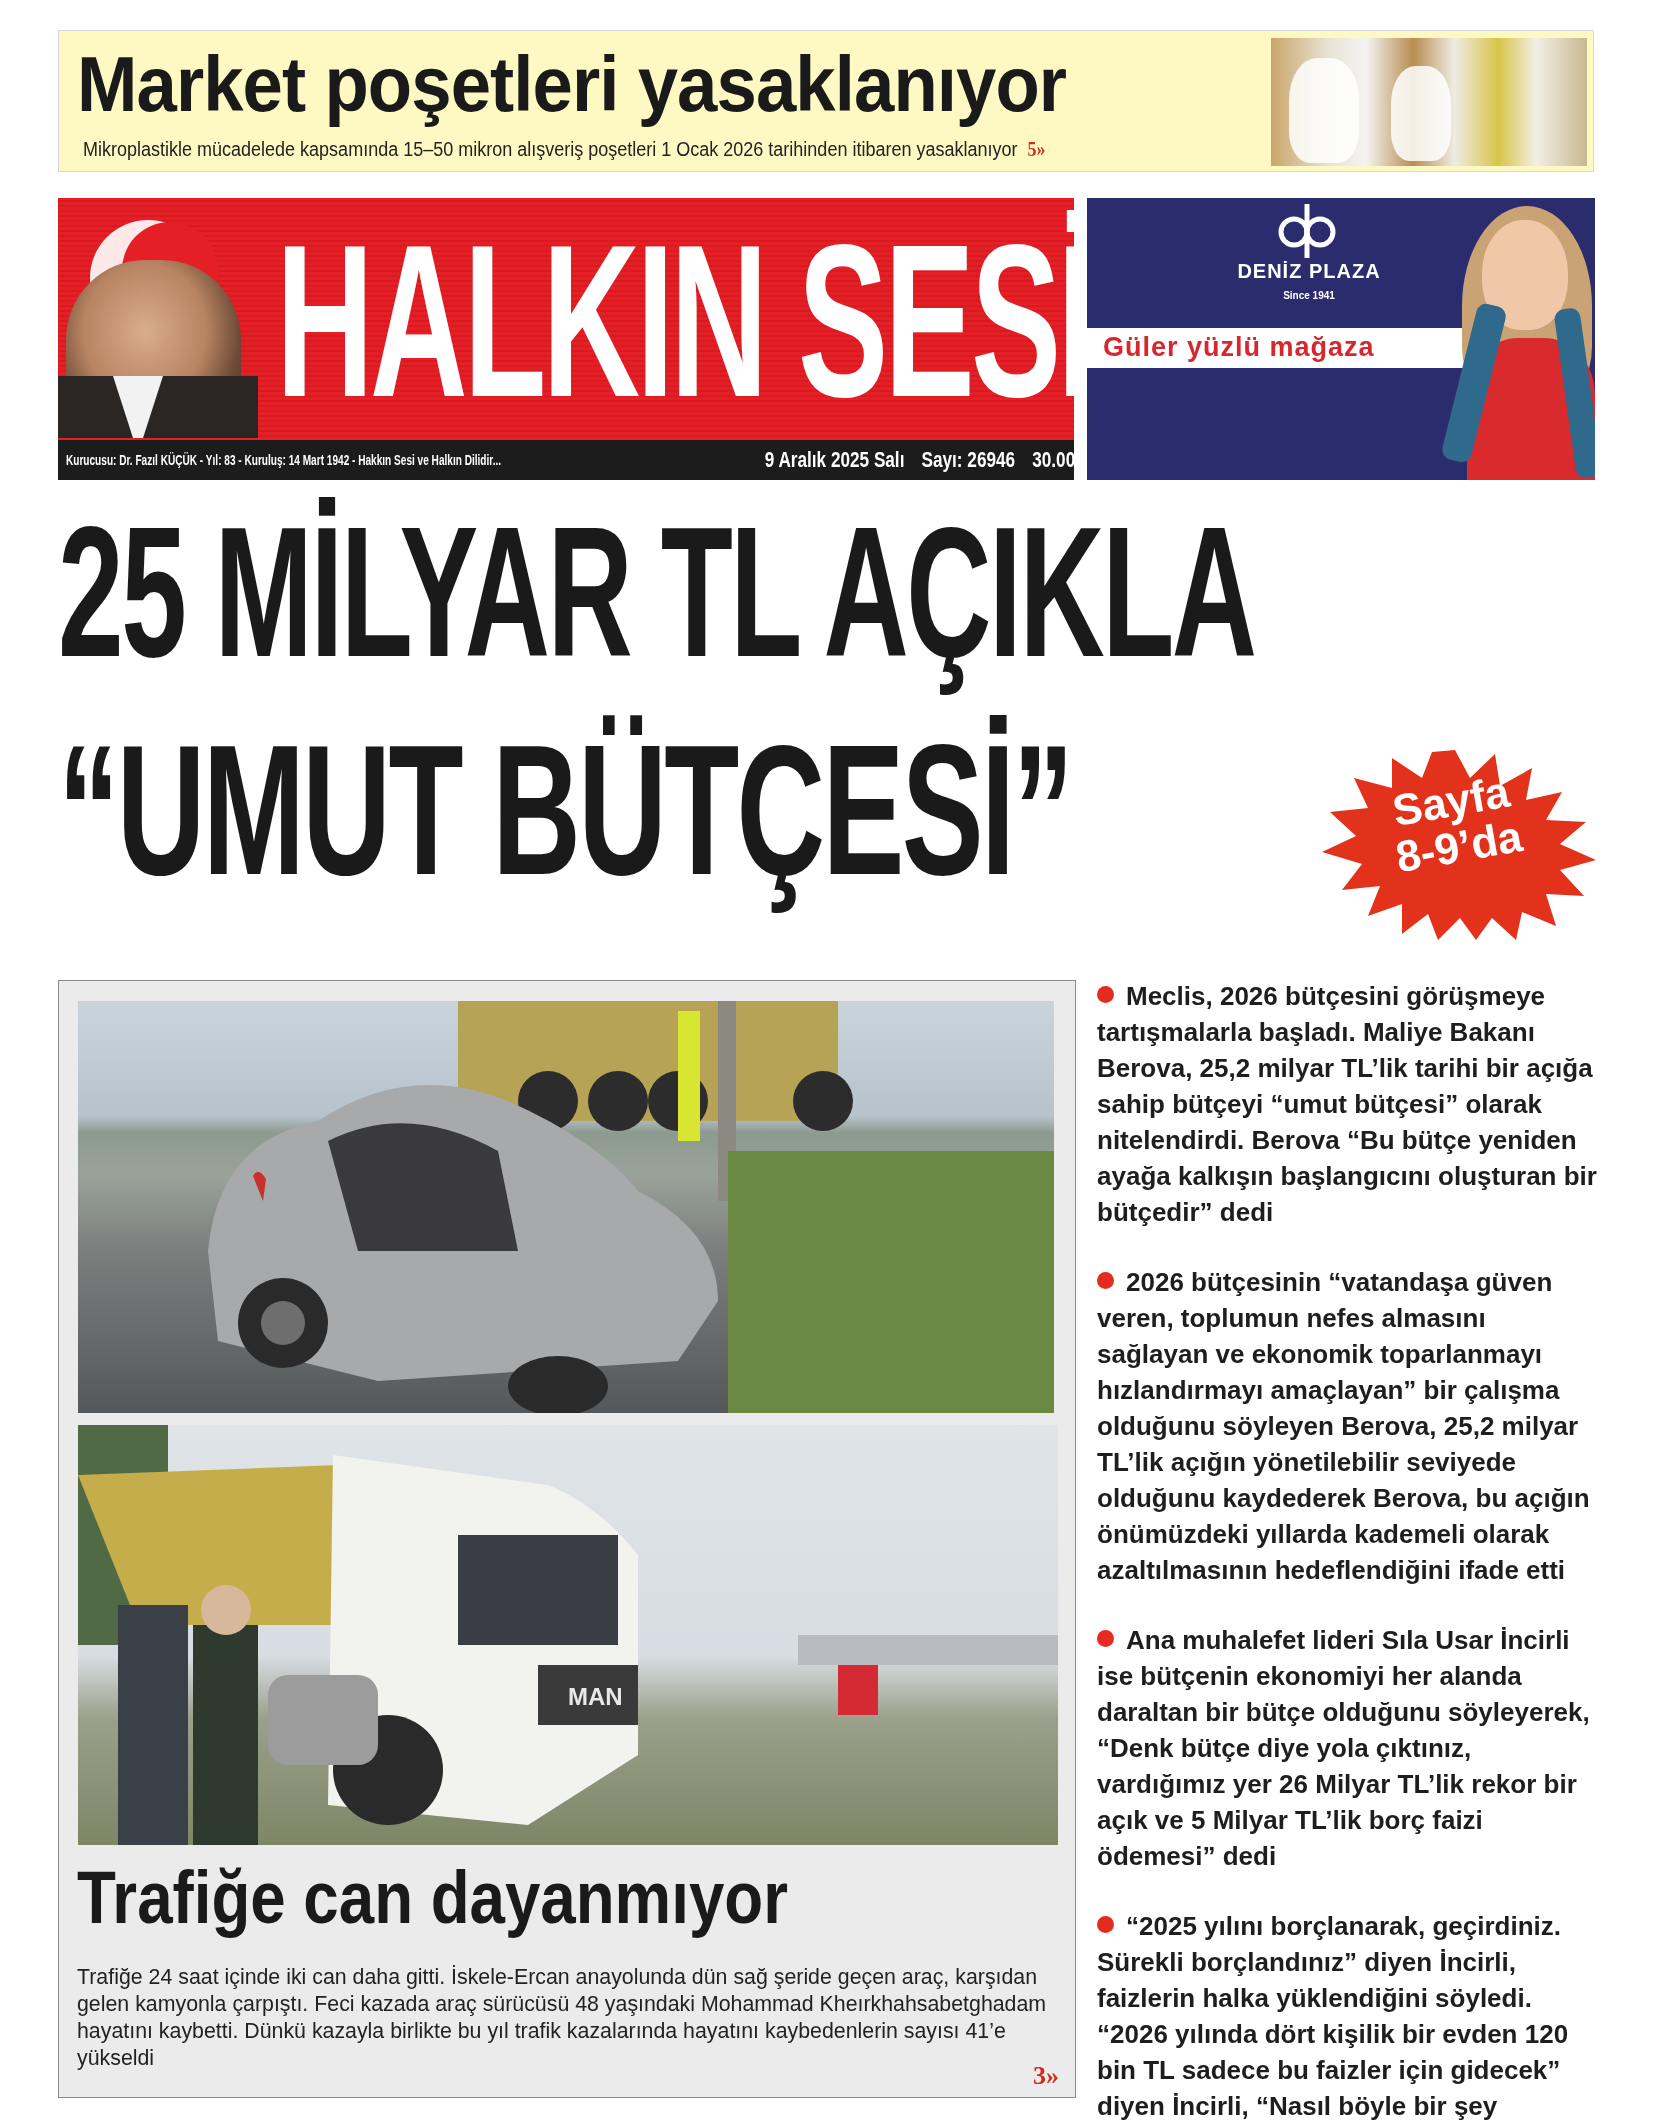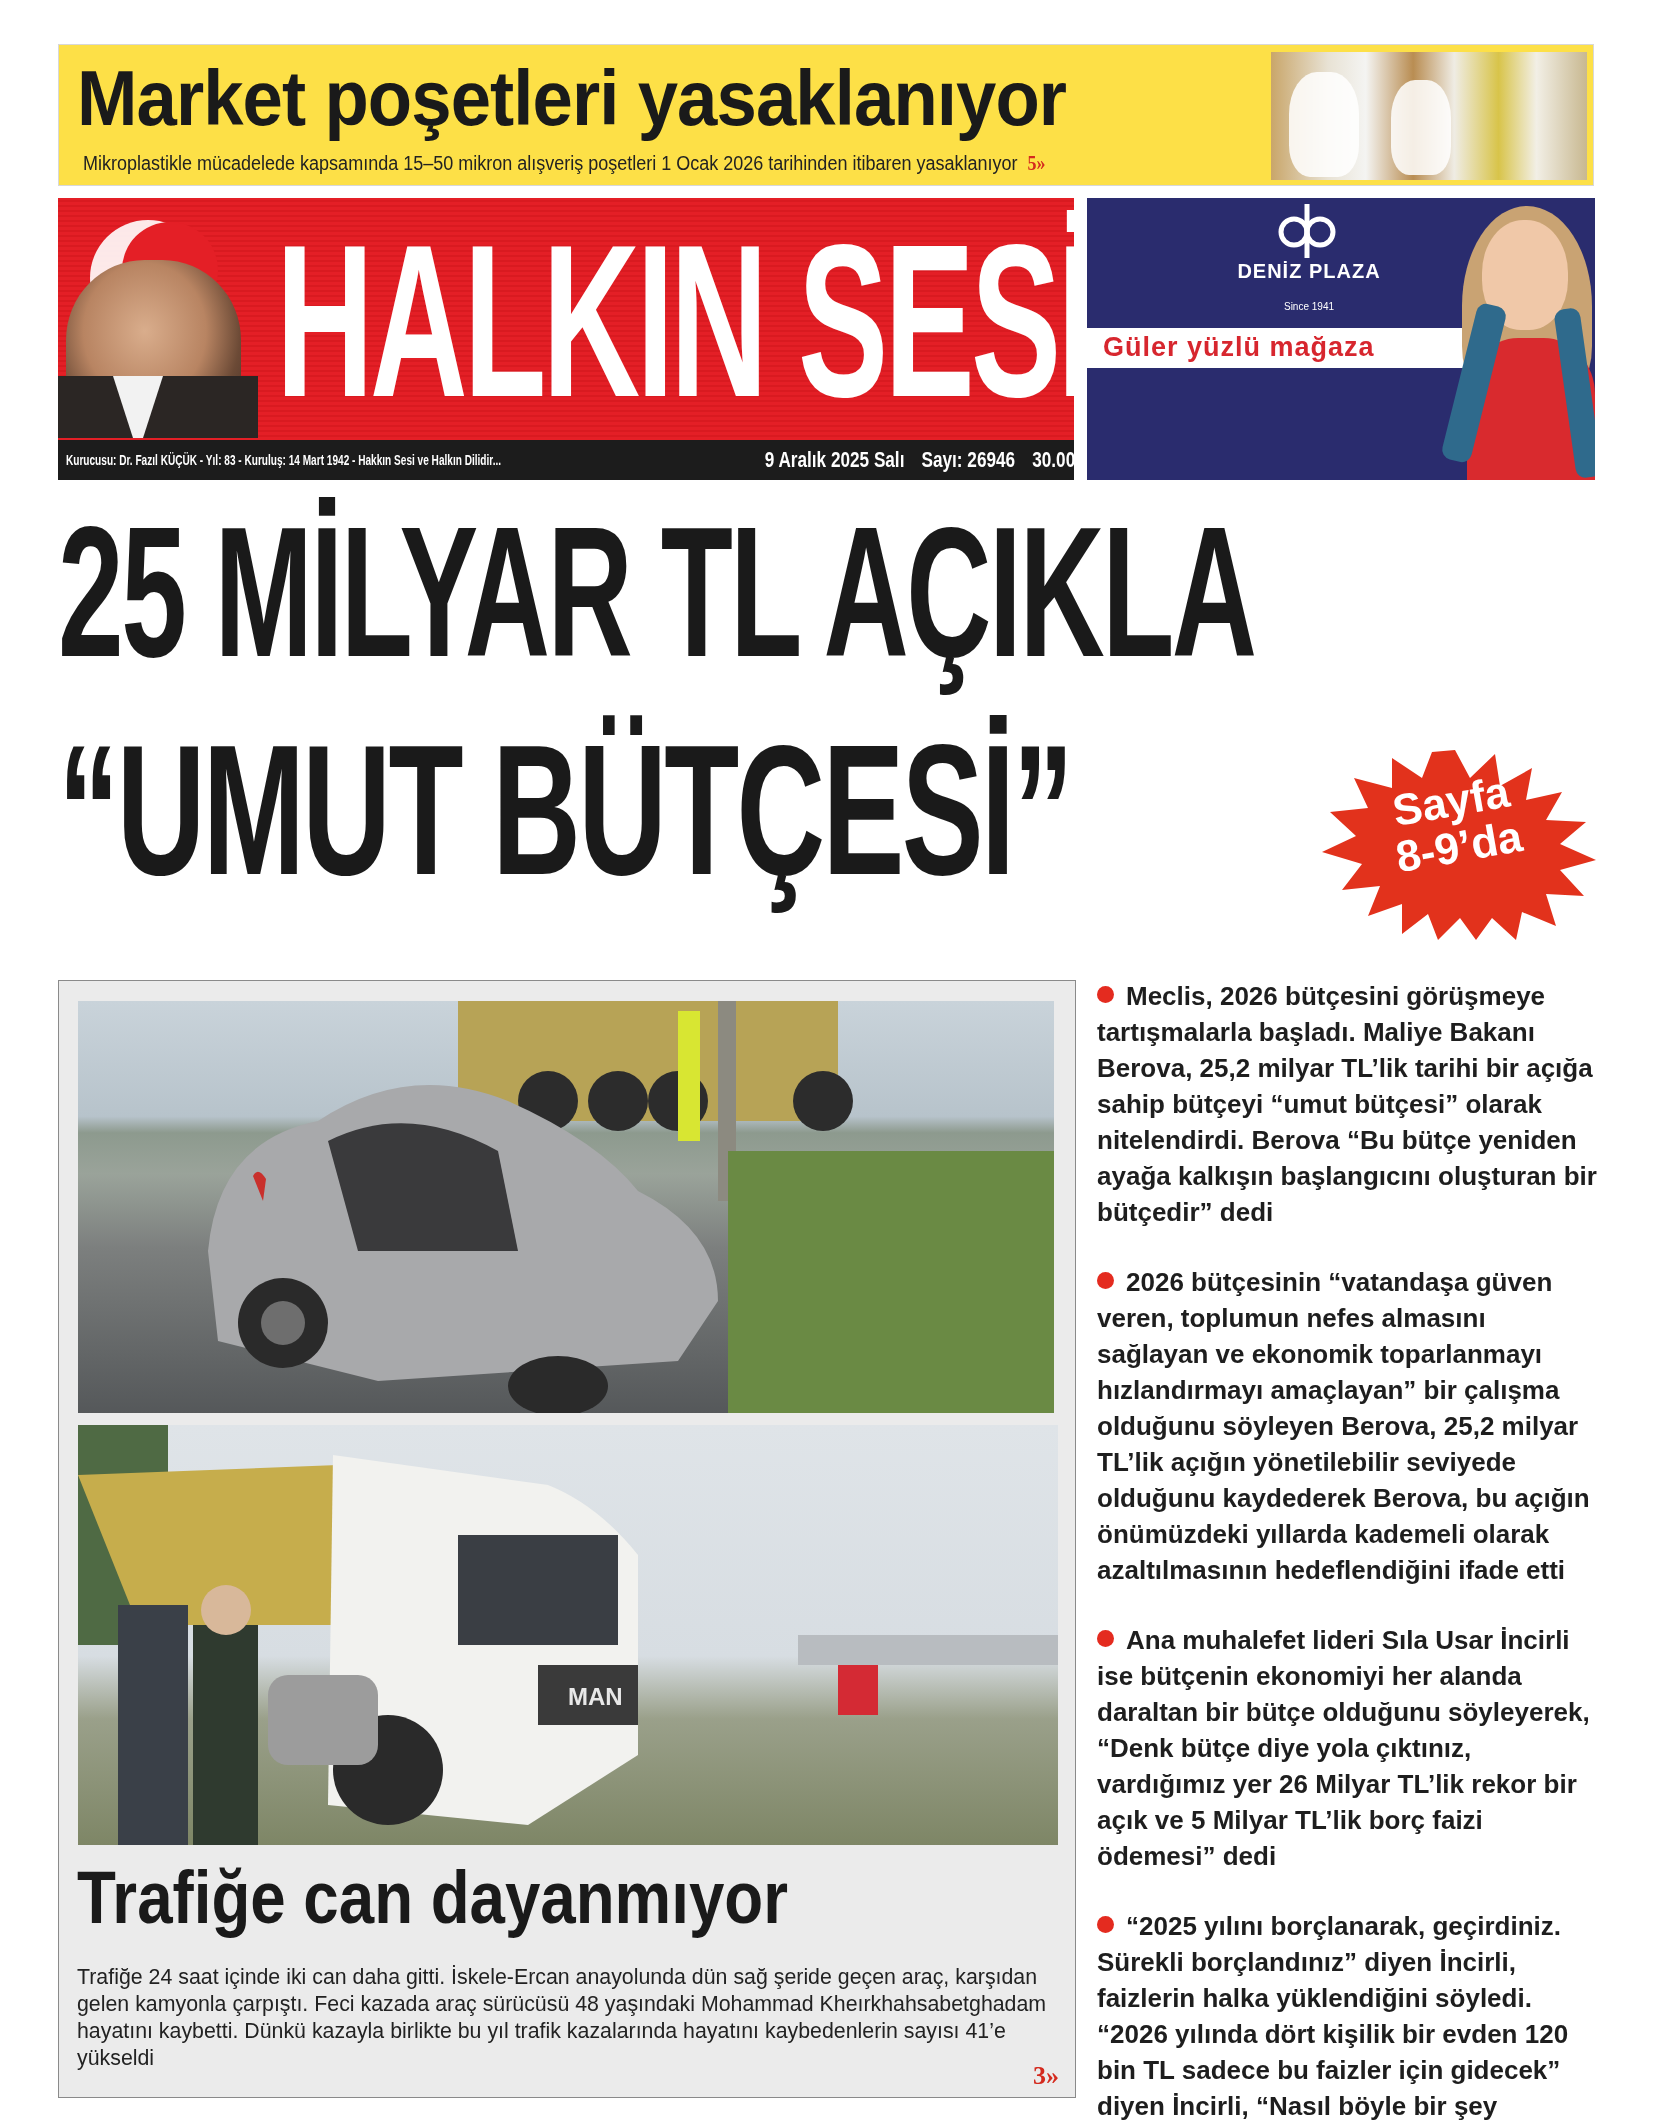--- a/index.html
+++ b/index.html
@@ -1,19 +1,19 @@
 <!DOCTYPE html>
 <html><head>
 <meta charset="utf-8">
 <style>
   html, body { margin:0; padding:0; background:#ffffff; }
   body { width:1653px; height:2126px; position:relative; overflow:hidden; font-family:"Liberation Sans", sans-serif; color:#1a1a1a; }
 
   
-  .teaser { position:absolute; left:58px; top:44px; width:1536px; height:142px; background:#fde047; border:1px solid #d8d8d8; box-sizing:border-box; }
+  .teaser { position:absolute; left:58px; top:30px; width:1536px; height:142px; background:#fef9c3; border:1px solid #d8d8d8; box-sizing:border-box; }
   .teaser-title { position:absolute; left:18px; top:8px; font-family:"Liberation Sans", sans-serif; font-weight:bold; font-size:78px; line-height:90px; letter-spacing:-1px; color:#1a1a1a; transform:scaleX(0.93); transform-origin:left; white-space:nowrap; }
   .teaser-sub { position:absolute; left:24px; top:106px; font-size:20px; line-height:24px; color:#222; white-space:nowrap; transform:scaleX(0.9); transform-origin:left; }
   .page-ref { color:#d42a1e; font-weight:bold; font-family:"Liberation Serif", serif; }
   .teaser-photo { position:absolute; right:6px; top:7px; width:316px; height:128px; background:linear-gradient(90deg,#c9a66a 0%,#e8e2d4 18%,#f4f4f2 30%,#b98d52 45%,#efece4 58%,#d8c44a 72%,#f2efe6 84%,#c8b890 100%); }
   .bag { position:absolute; background:rgba(255,255,255,0.85); border-radius:40% 40% 30% 30%; }
 
   
   .mast { position:absolute; left:58px; top:198px; width:1016px; height:282px; background:repeating-linear-gradient(0deg,#e41f26 0px,#e41f26 3px,#d91a20 3px,#d91a20 5px); overflow:hidden; }
   .flag-star { position:absolute; left:20px; top:10px; width:160px; height:200px; }
   .portrait { position:absolute; left:8px; top:62px; width:175px; height:178px; background:radial-gradient(ellipse at 45% 40%, #d9ad8c 0%, #b88462 45%, #6c4a36 70%, #3a2a22 100%); border-radius:45% 45% 10% 10%; }
@@ -21,21 +21,21 @@
   .portrait-shirt { position:absolute; left:55px; top:178px; width:50px; height:62px; background:#f2f2f2; clip-path:polygon(0 0,100% 0,60% 100%,40% 100%); }
   .mast-title { position:absolute; left:218px; top:8px; font-family:"Liberation Sans", sans-serif; font-weight:bold; font-size:218px; line-height:230px; color:#ffffff; letter-spacing:-6px; transform:scaleX(0.62); transform-origin:left top; white-space:nowrap; }
   .mast-bar { position:absolute; left:0; bottom:0; width:100%; height:40px; background:#1c1c1c; color:#fff; display:flex; align-items:center; justify-content:space-between; padding:8px 8px; box-sizing:border-box; }
   .mast-bar .founder { font-size:14px; font-weight:bold; transform:scaleX(0.72); transform-origin:left; white-space:nowrap; }
   .mast-bar .meta { display:flex; gap:22px; font-size:22px; font-weight:bold; white-space:nowrap; transform:scaleX(0.78); transform-origin:right; }
 
   
   .ad { position:absolute; left:1087px; top:198px; width:508px; height:282px; background:#2a2c6e; overflow:hidden; }
   .ad-logo { position:absolute; left:185px; top:4px; width:70px; height:58px; }
   .ad-brand { position:absolute; left:118px; top:62px; width:208px; text-align:center; color:#fff; font-weight:bold; font-size:20px; letter-spacing:1px; }
-  .ad-since { position:absolute; left:118px; top:92px; width:208px; text-align:center; color:#fff; font-weight:normal; font-size:10px;margin-top:11px; }
+  .ad-since { position:absolute; left:118px; top:92px; width:208px; text-align:center; color:#fff; font-weight:bold; font-size:10px; }
   .ad-band { position:absolute; left:0; top:130px; width:410px; height:40px; background:#ffffff; }
   .ad-band-text { position:absolute; left:16px; top:134px; color:#d7262e; font-weight:bold; font-size:27px; letter-spacing:1px; white-space:nowrap; }
   .ad-slogan { position:absolute; left:60px; top:186px; width:280px; text-align:center; color:#fff; font-family:"Liberation Serif", serif; font-style:italic; font-weight:bold; font-size:29px; line-height:38px; letter-spacing:1px; }
   .girl-hair { position:absolute; left:375px; top:8px; width:130px; height:200px; background:#c9a373; border-radius:50% 50% 30% 30%; }
   .girl-face { position:absolute; left:395px; top:22px; width:86px; height:110px; background:#f0c8a8; border-radius:48% 48% 45% 45%; }
   .girl-shirt { position:absolute; left:380px; top:140px; width:128px; height:142px; background:#d92a2e; border-radius:40% 40% 0 0; }
   .girl-strap { position:absolute; left:372px; top:105px; width:30px; height:160px; background:#2f6a8c; transform:rotate(14deg); border-radius:10px; }
   .girl-strap2 { position:absolute; left:478px; top:110px; width:26px; height:170px; background:#2f6a8c; transform:rotate(-8deg); border-radius:10px; }
 
   

